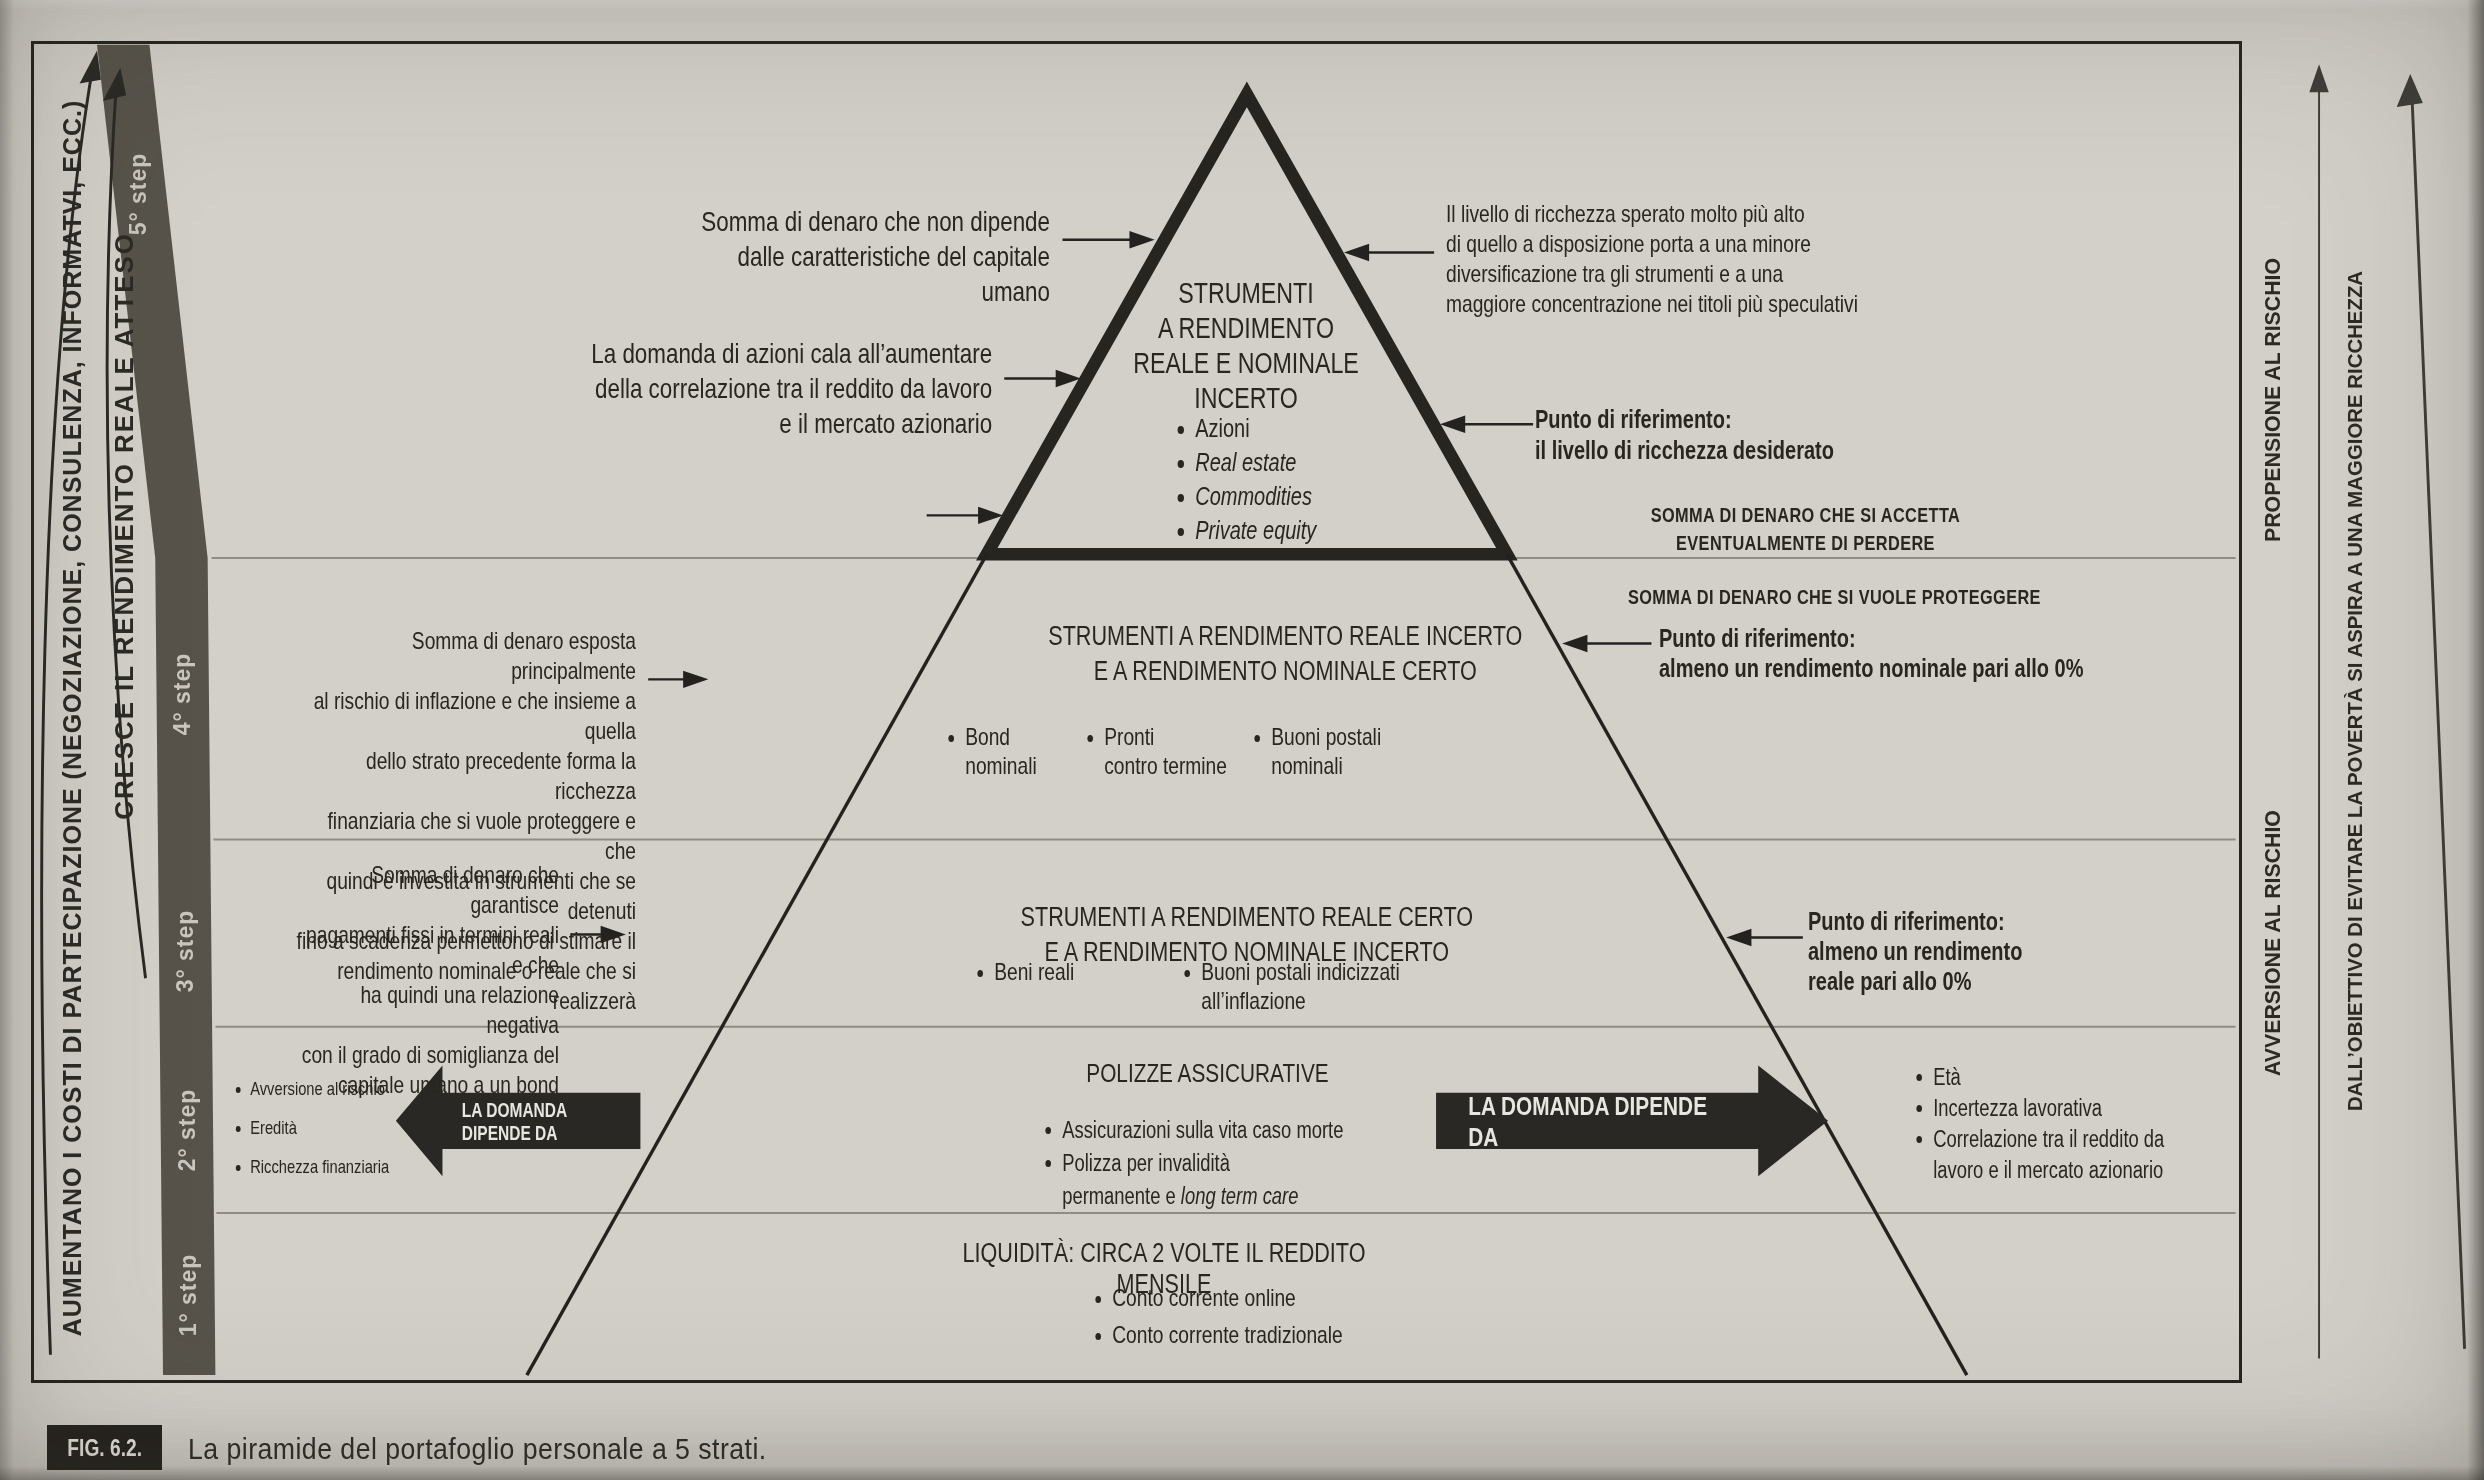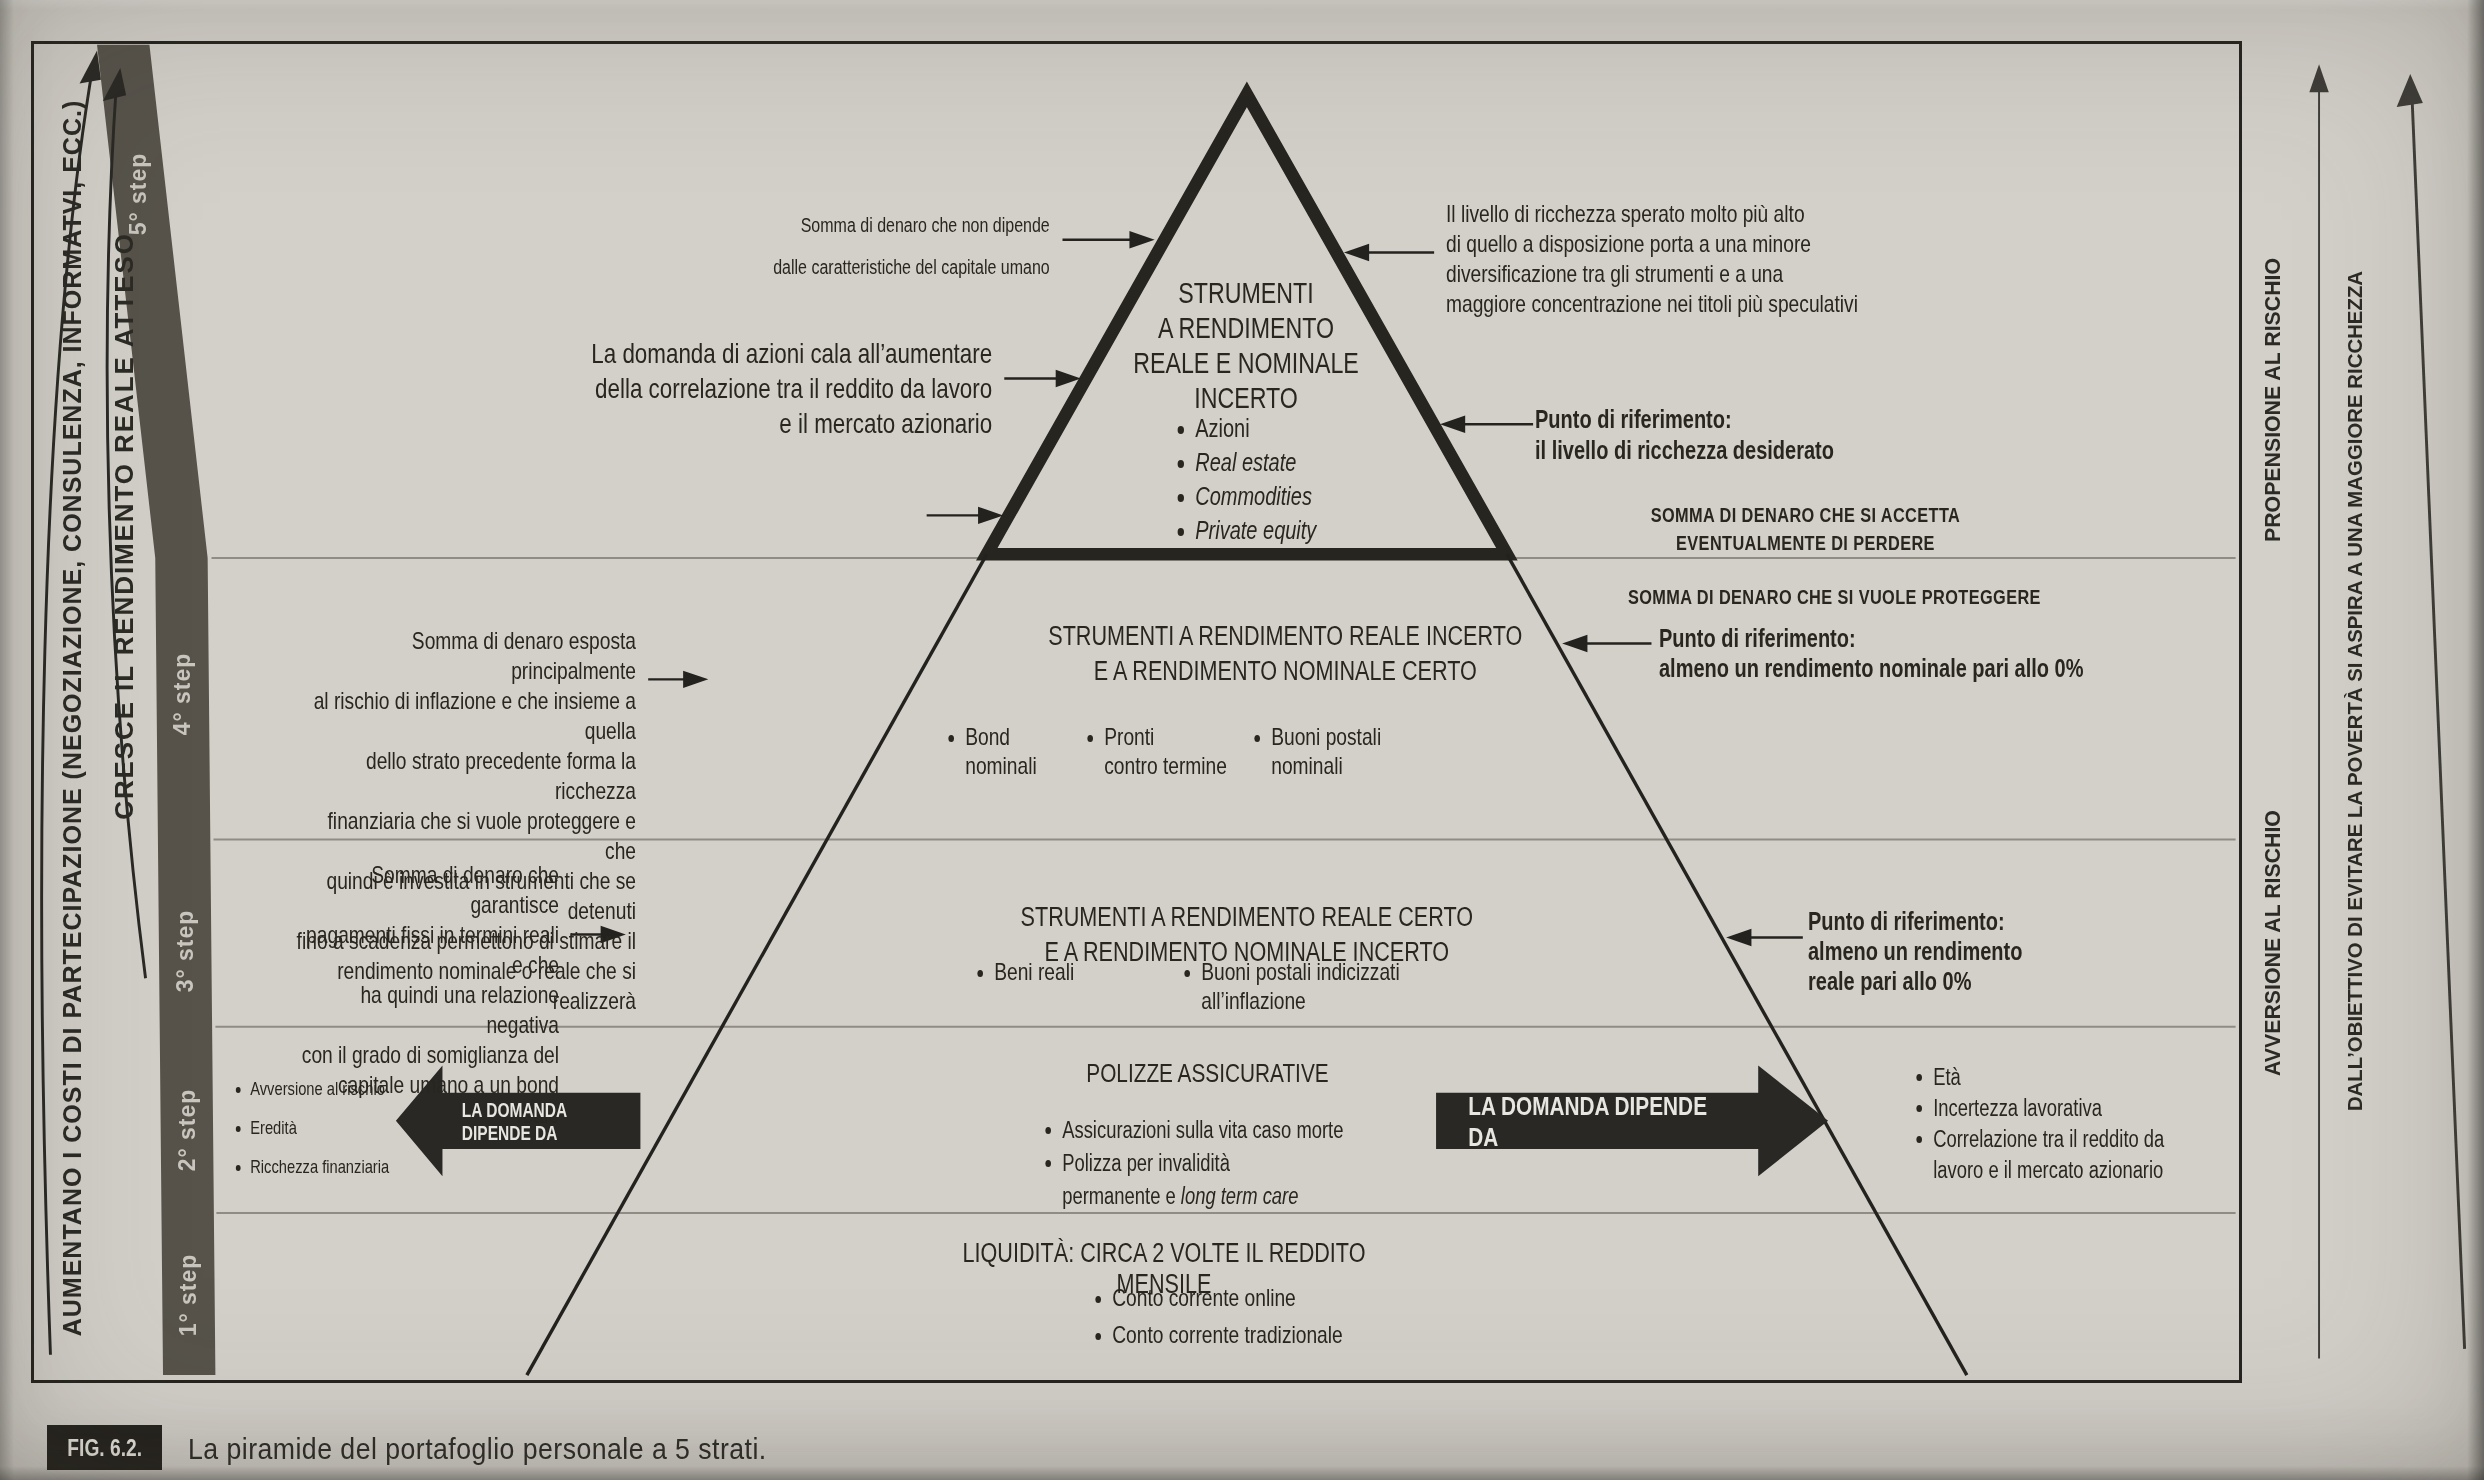--- a/index.html
+++ b/index.html
@@ -130,21 +130,21 @@
   <div class="abs tc" style="left:1033px;top:276px;width:427px;font-size:29px;line-height:35px;"><span class="sx oC">STRUMENTI
 A RENDIMENTO
 REALE E NOMINALE
 INCERTO</span></div>
   <ul class="ls abs" style="left:1176px;top:411px;font-size:25px;line-height:34px;">
     <li>Azioni</li>
     <li class="it">Real estate</li>
     <li class="it">Commodities</li>
     <li class="it">Private equity</li>
   </ul>
-  <div class="abs tr" style="left:568px;top:204px;width:482px;font-size:20px;line-height:42px;"><span class="sx oR">Somma di denaro che non dipende
+  <div class="abs tr" style="left:568px;top:204px;width:482px;font-size:28px;line-height:35px;"><span class="sx oR">Somma di denaro che non dipende
 dalle caratteristiche del capitale umano</span></div>
   <div class="abs tr" style="left:456px;top:336px;width:536px;font-size:28px;line-height:35px;"><span class="sx oR">La domanda di azioni cala all’aumentare
 della correlazione tra il reddito da lavoro
 e il mercato azionario</span></div>
   <div class="abs" style="left:1446px;top:199px;width:582px;font-size:24px;line-height:30px;"><span class="sx oL">Il livello di ricchezza sperato molto più alto
 di quello a disposizione porta a una minore
 diversificazione tra gli strumenti e a una
 maggiore concentrazione nei titoli più speculativi</span></div>
   <div class="abs b" style="left:1535px;top:404px;font-size:25px;line-height:31px;"><span class="sx oL">Punto di riferimento:
 il livello di ricchezza desiderato</span></div>

